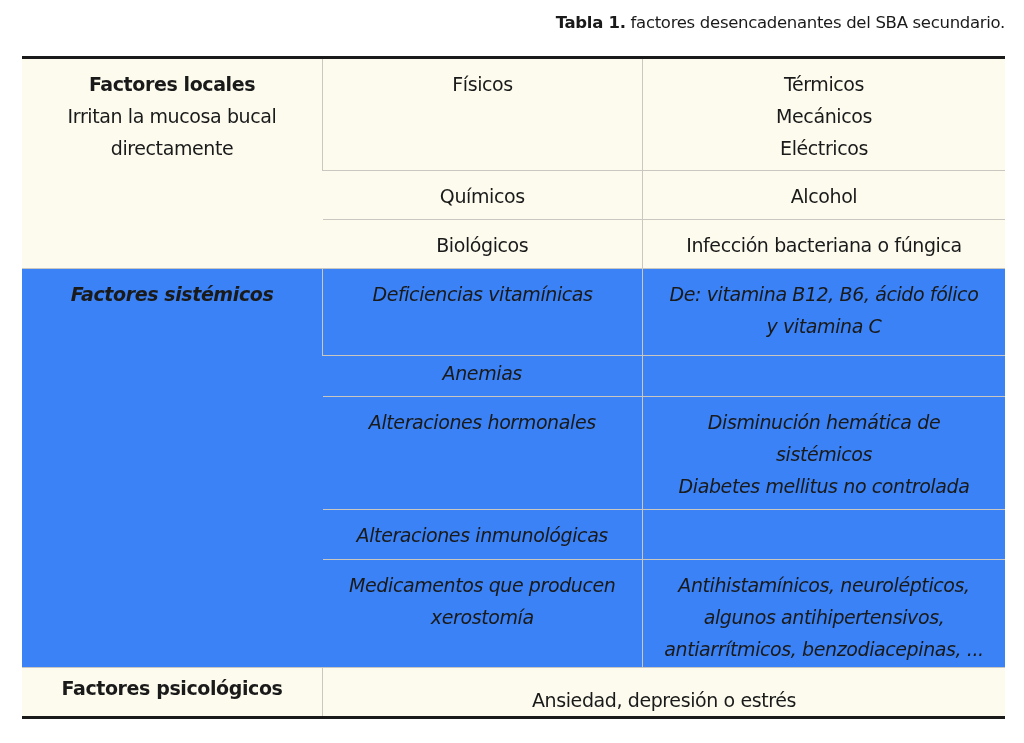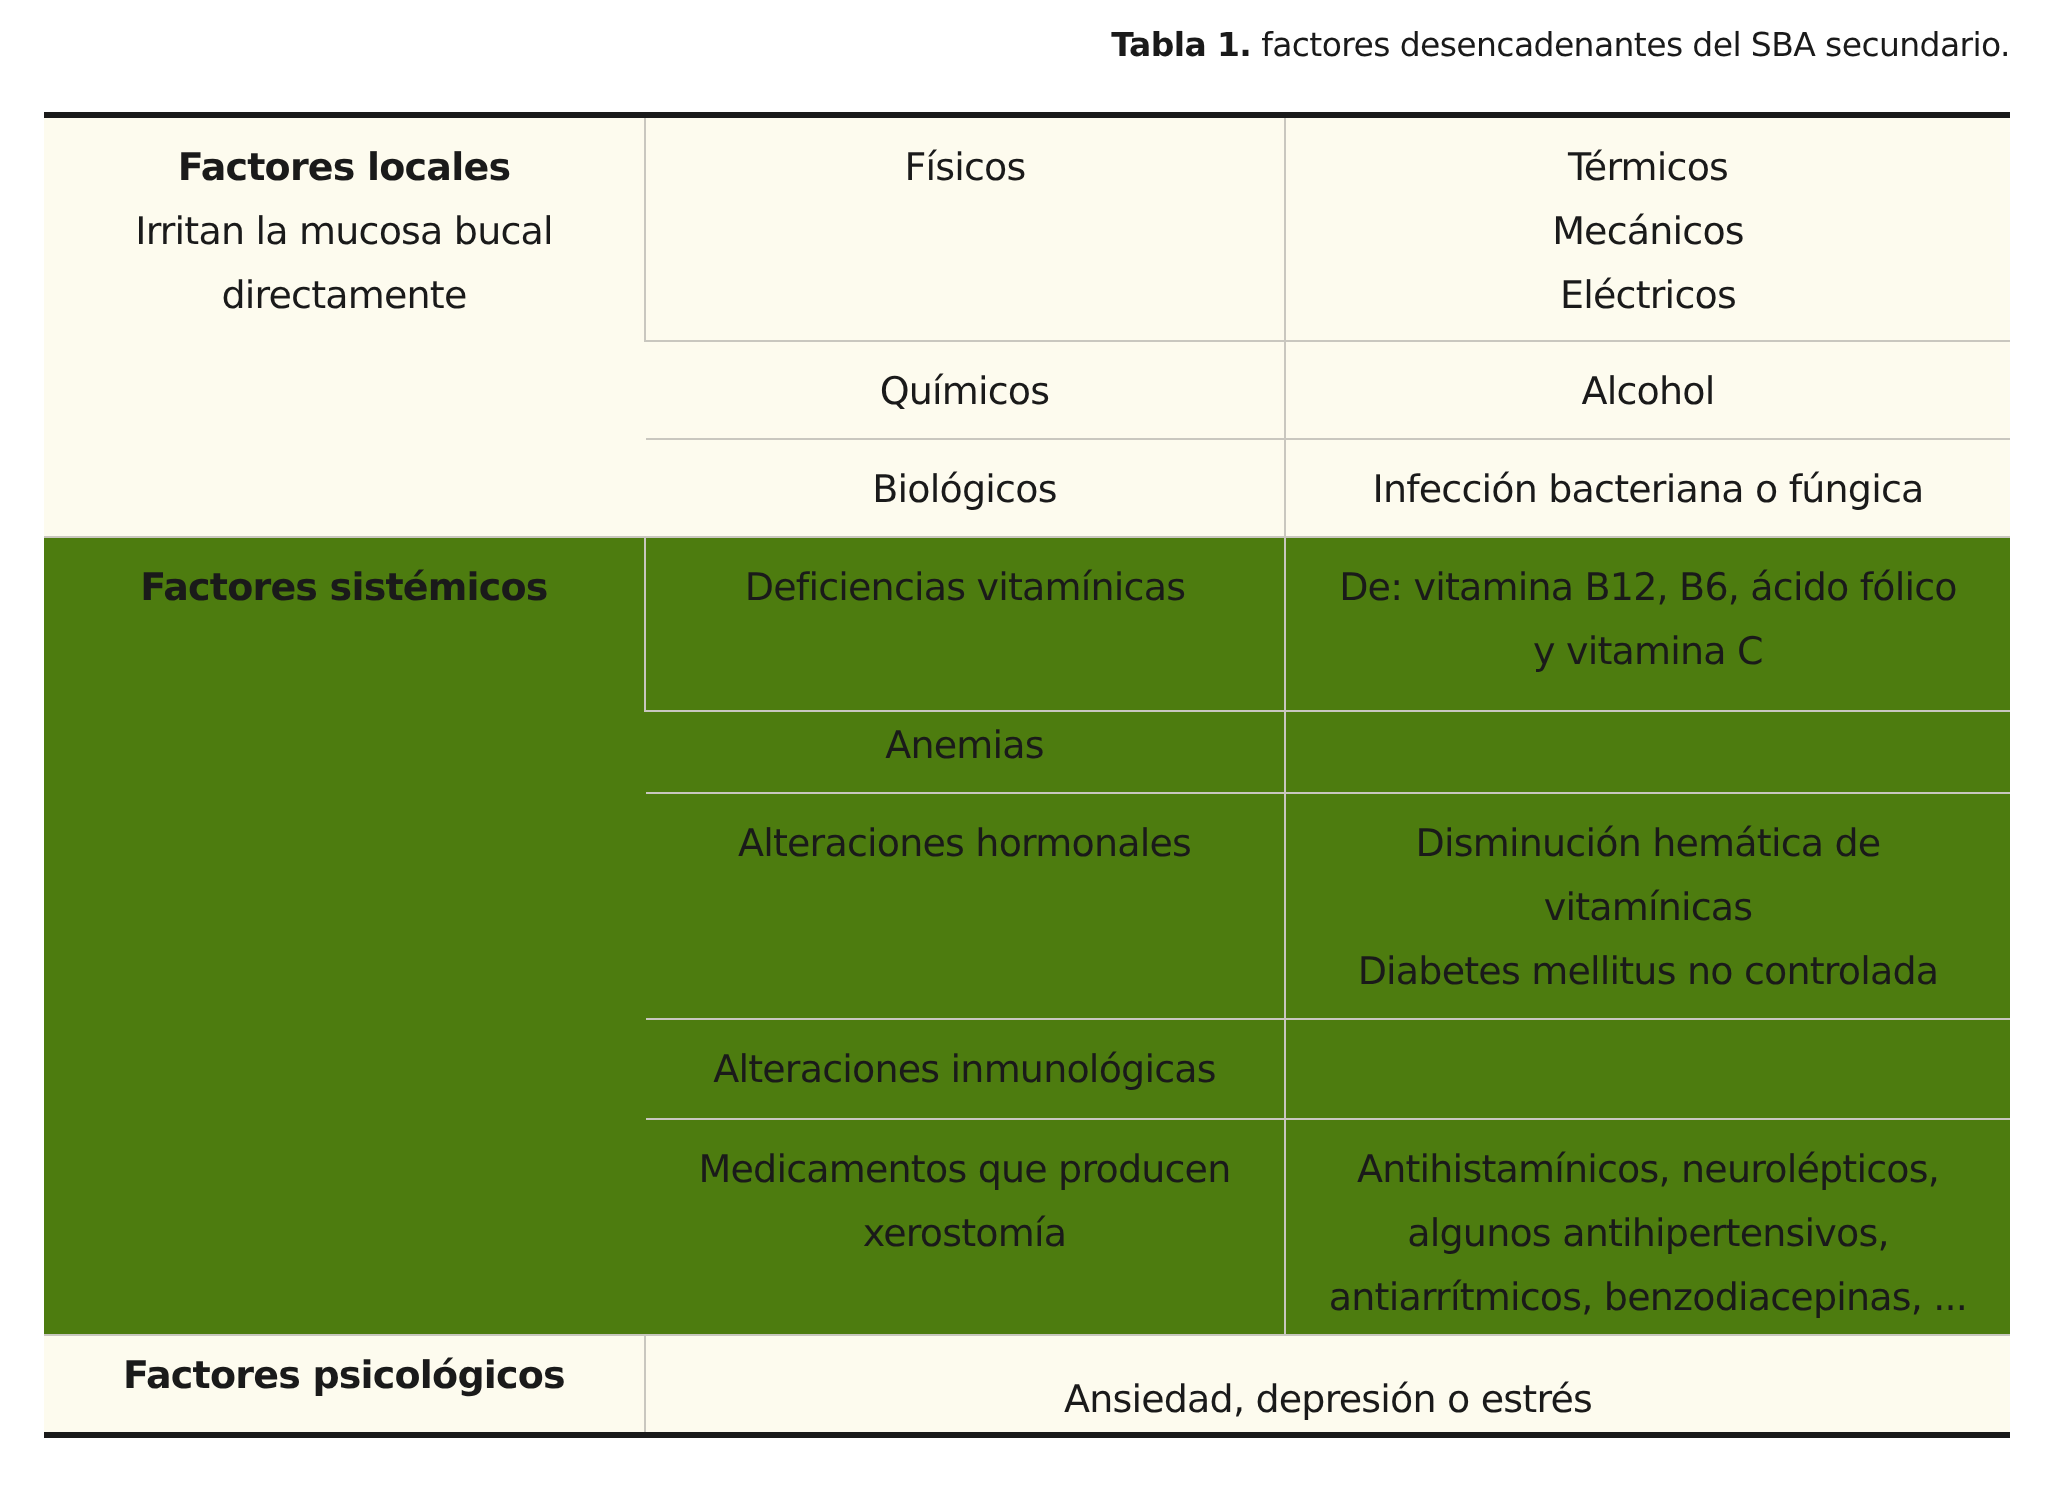--- a/index.html
+++ b/index.html
@@ -33,21 +33,21 @@
     vertical-align: top;
     padding: 9px 16px 0 16px;
     line-height: 32px;
     border-bottom: 1px solid #c9c7bf;
     border-left: 1px solid #c9c7bf;
   }
   table.t td:first-child { border-left: none; }
   .col1 { width: 268px; }
   .col2 { width: 287px; }
   .cream td { background: #fdfbee; }
-  .gray td { background: #4d7c0f; }
+  .gray td { background: #3b82f6; font-style: italic; }
   .cat-title { font-weight: bold; }
   .line { display: block; }
 </style>
 </head>
 <body>
 
 <div class="caption"><b>Tabla 1.</b><span> factores desencadenantes del SBA secundario.</span></div>
 
 <table class="t">
 
@@ -101,21 +101,21 @@
           <span class="line">Anemias</span>
         </td>
     <td></td>
   </tr>
   <tr class="gray" style="height:113px">
     <td>
           <span class="line">Alteraciones hormonales</span>
         </td>
     <td>
       <span class="line">Disminución hemática de</span>
-      <span class="line">vitamínicas</span>
+      <span class="line">sistémicos</span>
       <span class="line">Diabetes mellitus no controlada</span>
     </td>
   </tr>
   <tr class="gray" style="height:50px">
     <td>
           <span class="line">Alteraciones inmunológicas</span>
         </td>
     <td></td>
   </tr>
   <tr class="gray" style="height:108px">

